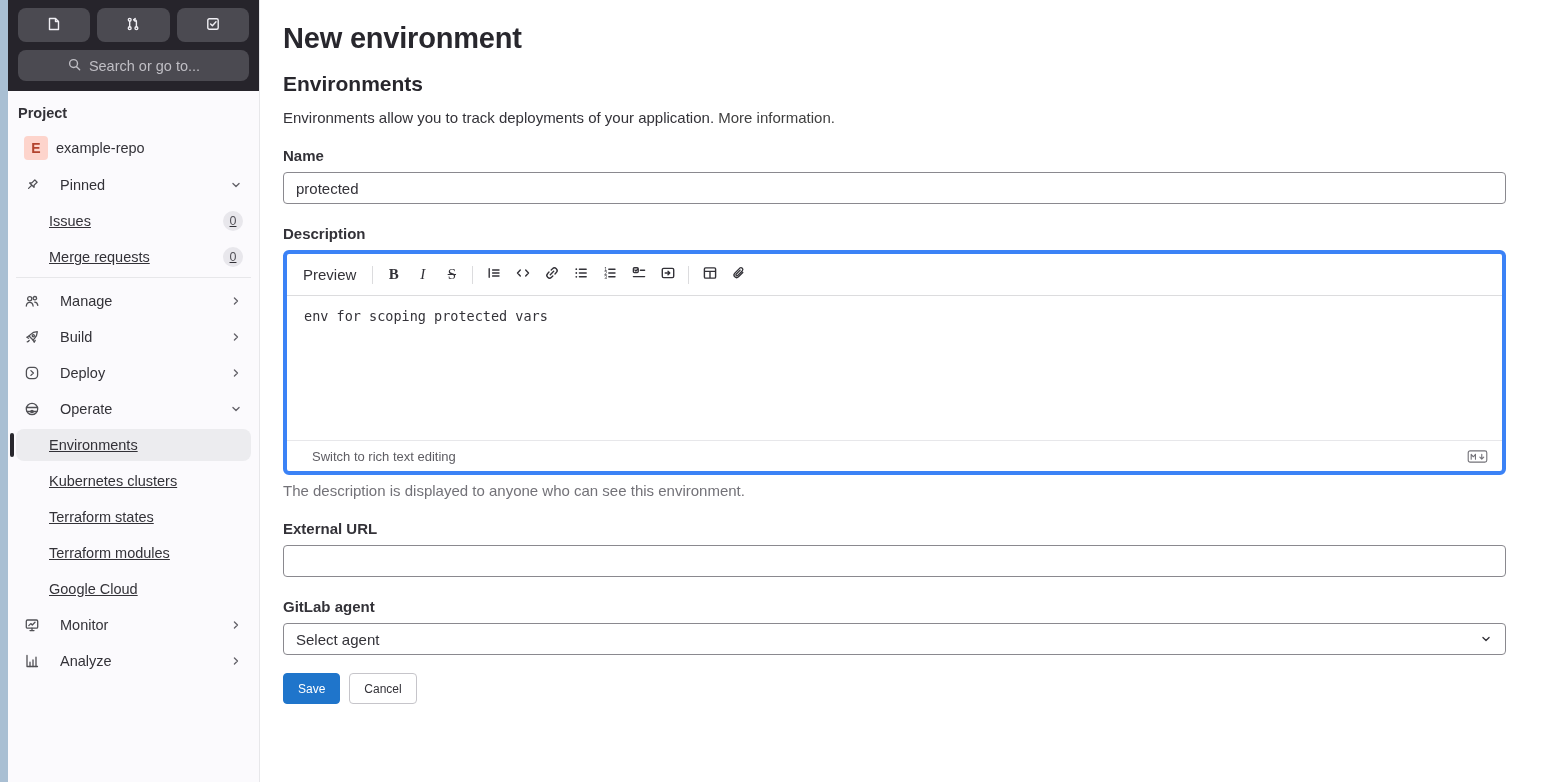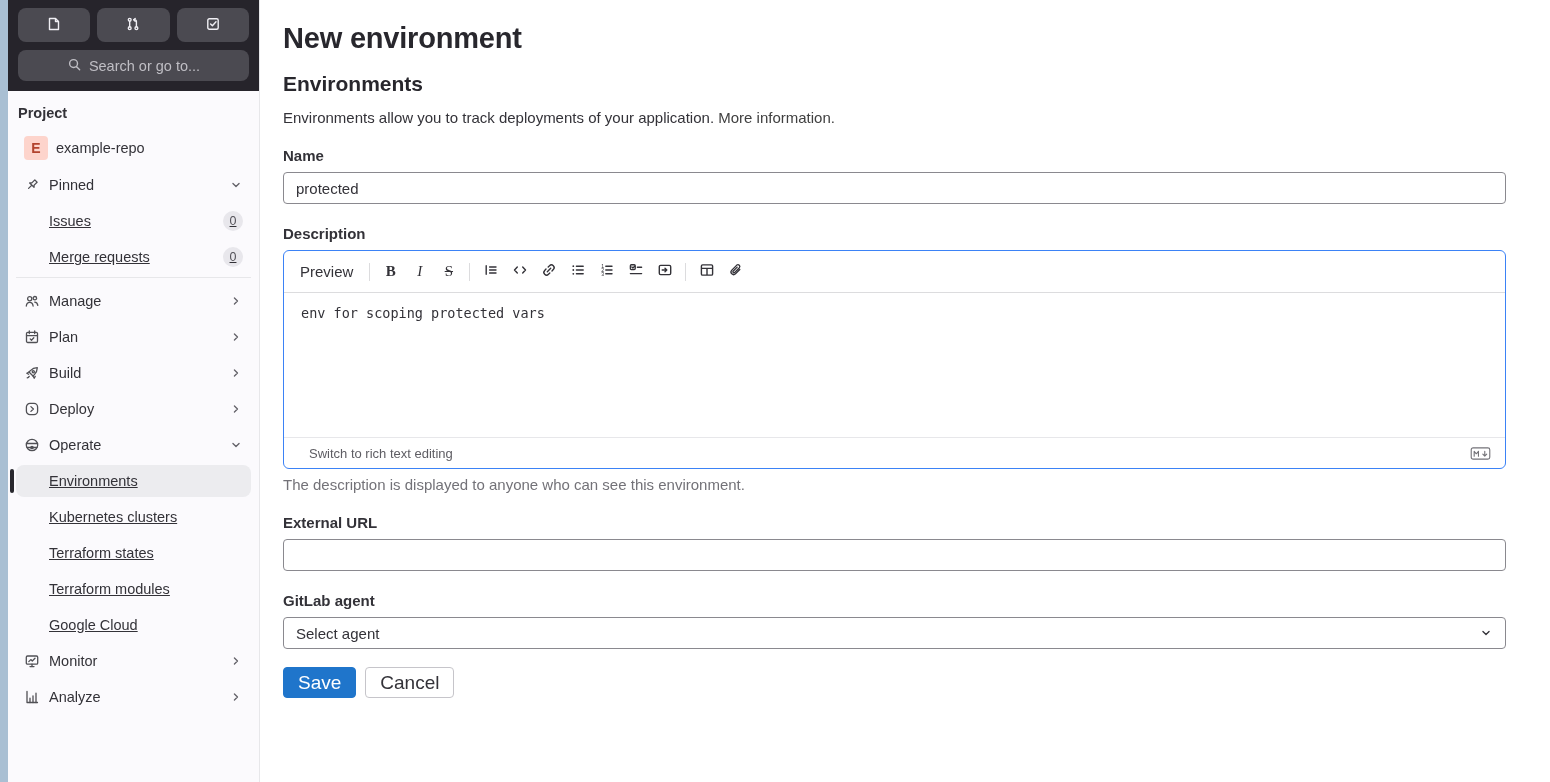--- a/index.html
+++ b/index.html
@@ -43,21 +43,21 @@
   .sb-body { padding-top: 6px; flex: 1; overflow: hidden; }
   .sb-section-label { font-weight: 700; font-size: 14.5px; padding: 8px 10px 10px; color: #333238; }
 
   .sb-item {
     height: 32px; margin: 0 8px 4px; border-radius: 8px;
     display: flex; align-items: center; padding: 0 8px;
     font-size: 14.5px; color: #333238; cursor: pointer;
     position: relative;
   }
   .sb-item .ic { width: 16px; height: 16px; color: #505055; display: inline-flex; }
-  .sb-item .lbl { margin-left: 9px; flex: 1; white-space: nowrap; overflow: hidden; }
+  .sb-item .lbl { margin-left: 20px; flex: 1; white-space: nowrap; overflow: hidden; }
   .sb-item.child { padding-left: 33px; text-decoration: underline; }
   .sb-item.child .lbl { margin-left: 0; }
   .sb-item .chev { color: #626168; display: inline-flex; }
   .sb-item.active { background: #ececef; }
   .sb-item.active::before {
     content: ""; position: absolute; left: -6px; top: 4px;
     width: 4px; height: 24px; border-radius: 3px; background: #28272d;
   }
   .avatar {
     width: 24px; height: 24px; border-radius: 4px;
@@ -83,21 +83,21 @@
   .field-label { display: block; font-weight: 700; margin-top: 21px; color: #333238; }
   .text-input {
     display: block; width: 100%; height: 32px; margin-top: 8px;
     border: 1px solid #8a898f; border-radius: 4px; background: #fff;
     padding: 0 12px; font-size: 15px; color: #333238;
     font-family: "Liberation Sans", "DejaVu Sans", sans-serif;
     outline: none;
   }
   .help { margin-top: 7px; color: #737278; }
 
-  .editor { margin-top: 8px; border: 1px solid #3b82f6; border-radius: 6px; background: #fff; overflow: hidden; }
+  .editor { margin-top: 8px; border: 4px solid #3b82f6; border-radius: 6px; background: #fff; overflow: hidden; }
   .ed-toolbar {
     height: 42px; display: flex; align-items: center;
     padding: 0 10px; border-bottom: 1px solid #dcdcde;
   }
   .tb-preview { border: 0; background: none; font-size: 15px; color: #333238; padding: 4px 10px 4px 6px; cursor: pointer; font-family: inherit; }
   .tb-sep { width: 1px; height: 18px; background: #dcdcde; margin: 0 6px; }
   .tb-btn {
     width: 28px; height: 28px; border: 0; background: none; border-radius: 4px;
     color: #333238; display: inline-flex; align-items: center; justify-content: center;
     cursor: pointer; margin: 0 0.5px;
@@ -118,21 +118,21 @@
   .md-icon { color: #737278; display: inline-flex; }
 
   .select {
     margin-top: 8px; height: 32px; border: 1px solid #8a898f; border-radius: 4px;
     display: flex; align-items: center; justify-content: space-between;
     padding: 0 12px; cursor: pointer; background: #fff;
   }
   .select .chev { color: #333238; display: inline-flex; }
 
   .actions { display: flex; gap: 9px; margin-top: 18px; }
-  .btn { height: 31px; border-radius: 4px; font-size: 19px; cursor: pointer; font-family: inherit; padding: 0 14px; }
+  .btn { height: 31px; border-radius: 4px; font-size: 12px; cursor: pointer; font-family: inherit; padding: 0 14px; }
   .btn-save { background: #1f75cb; border: 1px solid #1f75cb; color: #fff; }
   .btn-cancel { background: #fff; border: 1px solid #c6c5ca; color: #333238; }
 </style>
 </head>
 <body>
 
 <div class="app">
   <div class="left-strip"></div>
 
   <aside class="sidebar">
@@ -223,35 +223,20 @@
             </svg>
         </span>
         <span class="lbl">Manage</span>
         <span class="chev">
           <svg width="14" height="14" viewBox="0 0 16 16" fill="none" stroke="currentColor" stroke-width="1.5" stroke-linecap="round" stroke-linejoin="round">
               <path d="M6.2 4.5L9.7 8l-3.5 3.5"></path>
             </svg>
         </span>
       </div>
 
-      <div class="sb-item">
-        <span class="ic">
-          <svg width="16" height="16" viewBox="0 0 16 16" fill="none" stroke="currentColor" stroke-width="1.3" stroke-linecap="round" stroke-linejoin="round">
-              <rect x="2.5" y="3.3" width="11" height="10.2" rx="1.3"></rect>
-              <path d="M5.3 1.9v2.6M10.7 1.9v2.6M2.5 6.6h11"></path>
-              <path d="M6.2 9.9l1.3 1.3 2.3-2.4"></path>
-            </svg>
-        </span>
-        <span class="lbl">Plan</span>
-        <span class="chev">
-          <svg width="14" height="14" viewBox="0 0 16 16" fill="none" stroke="currentColor" stroke-width="1.5" stroke-linecap="round" stroke-linejoin="round">
-              <path d="M6.2 4.5L9.7 8l-3.5 3.5"></path>
-            </svg>
-        </span>
-      </div>
 
 
       <div class="sb-item">
         <span class="ic">
           <svg width="16" height="16" viewBox="0 0 16 16" fill="none" stroke="currentColor" stroke-width="1.3" stroke-linecap="round" stroke-linejoin="round">
               <path d="M13.3 2.7c-2.9.1-5.1 1.1-6.9 2.9L5 7l4 4 1.4-1.4c1.8-1.8 2.8-4 2.9-6.9z"></path>
               <circle cx="9.3" cy="6.7" r="1.1"></circle>
               <path d="M5 7l-2.2 1.2 1.8 1M9 11l1.2 2.2 1-1.8M3.2 12.8c.9-.1 1.6-.6 2-1.4"></path>
             </svg>
         </span>

